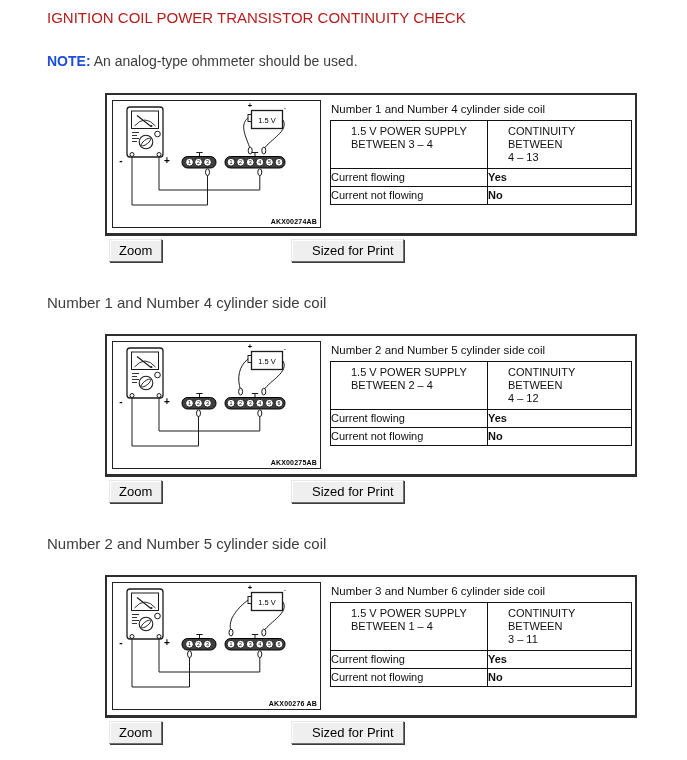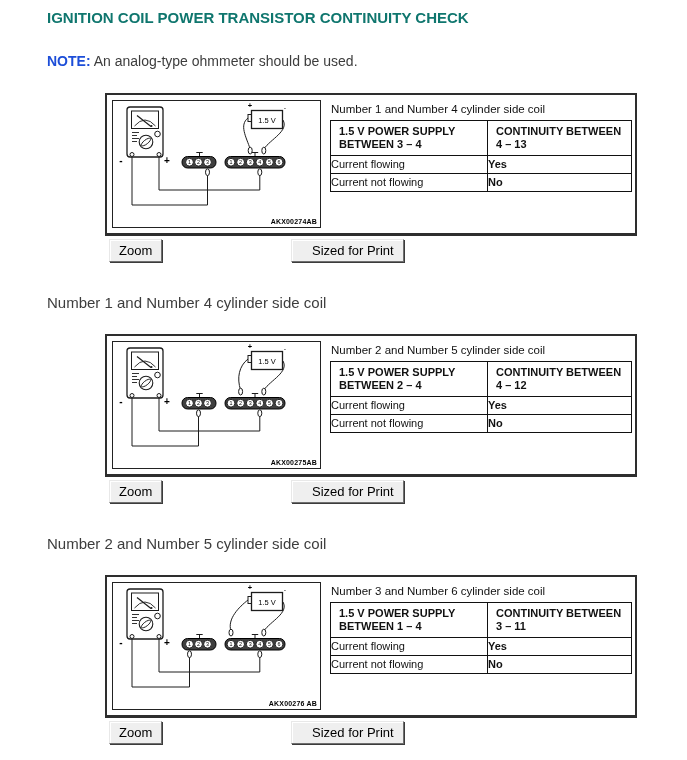--- a/index.html
+++ b/index.html
@@ -2,21 +2,21 @@
 <html><head>
 <meta charset="utf-8">
 <style>
   * { box-sizing: border-box; }
   html,body { margin:0; padding:0; }
   body {
     width:687px; height:760px; overflow:hidden;
     background:#ffffff; color:#1a1a1a;
     font-family:"Liberation Sans", sans-serif;
   }
-  .page-title { margin:8px 0 0 47px; font-size:15px; font-weight:bold; line-height:19px; color:#0f766e; }
+  .page-title { margin:8px 0 0 47px; font-size:15px; font-weight:normal; line-height:19px; color:#b91c1c; }
   .note { margin:26px 0 0 47px; font-size:14px; line-height:17px; color:#3d3d3d; }
   .note .note-label { font-weight:bold; color:#1d4ed8; }
 
   .figure-block { margin:23px 0 0 105px; }
   .fb-later { margin-top:22px; }
 
   .figure-box {
     width:532px; background:#fff; display:flex;
     border:2px solid #2e2e2e; border-bottom-width:3px; padding:5px;
   }
@@ -25,21 +25,21 @@
   .fig-code {
     position:absolute; right:3px; bottom:2px;
     font-size:7px; font-weight:bold; letter-spacing:.2px;
     background:#fff; padding-left:2px; color:#000;
   }
 
   .table-area { margin-left:9px; width:302px; }
   .table-title { font-size:11.5px; color:#111; margin:3px 0 5px 1px; }
   table.spec { border-collapse:collapse; width:302px; font-size:11px; table-layout:fixed; }
   table.spec td { border:1px solid #111; color:#111; vertical-align:top; }
-  table.spec tr.hdr td { font-weight:bold; line-height:13px; padding:4px 8px; }
+  table.spec tr.hdr td { font-weight:normal; line-height:13px; padding:4px 20px; }
   table.spec tr.data td { line-height:13px; padding:2px 0; }
   table.spec td.val { font-weight:bold; }
   .hline { display:block; }
 
   .button-row { position:relative; width:532px; height:24px; margin-top:3px; }
   .win-btn {
     position:absolute; top:0; height:23px;
     font-family:"Liberation Sans", sans-serif; font-size:13px; color:#000;
     background:#efefef; padding:2px 9px 3px;
     border:1px solid; border-color:#e8e8e8 #6f6f6f #6f6f6f #e8e8e8;

